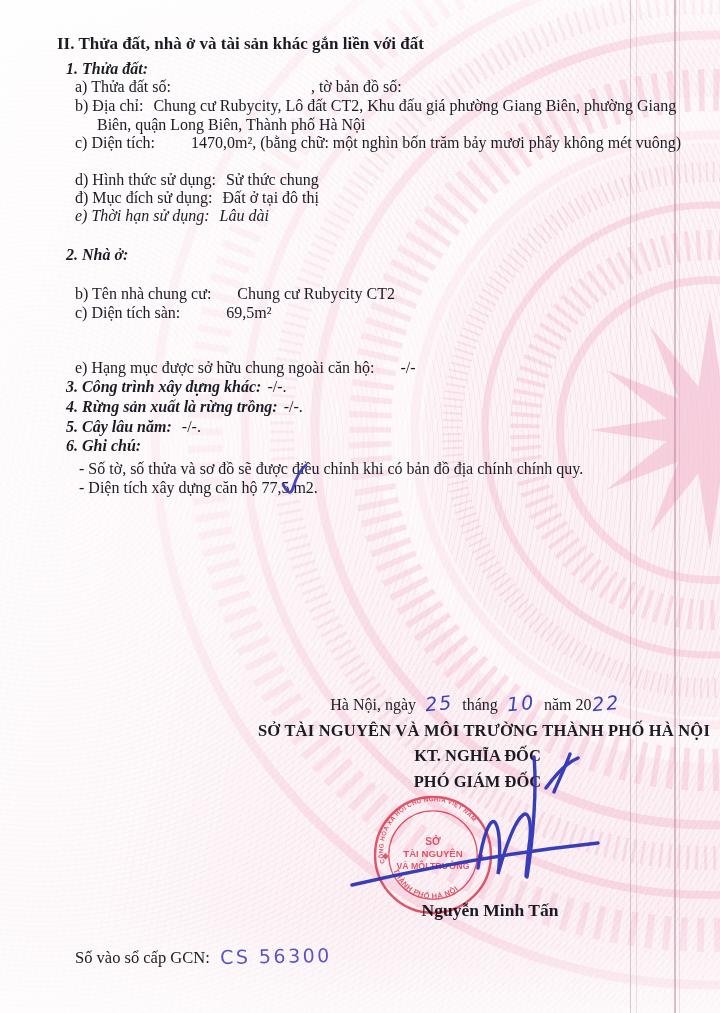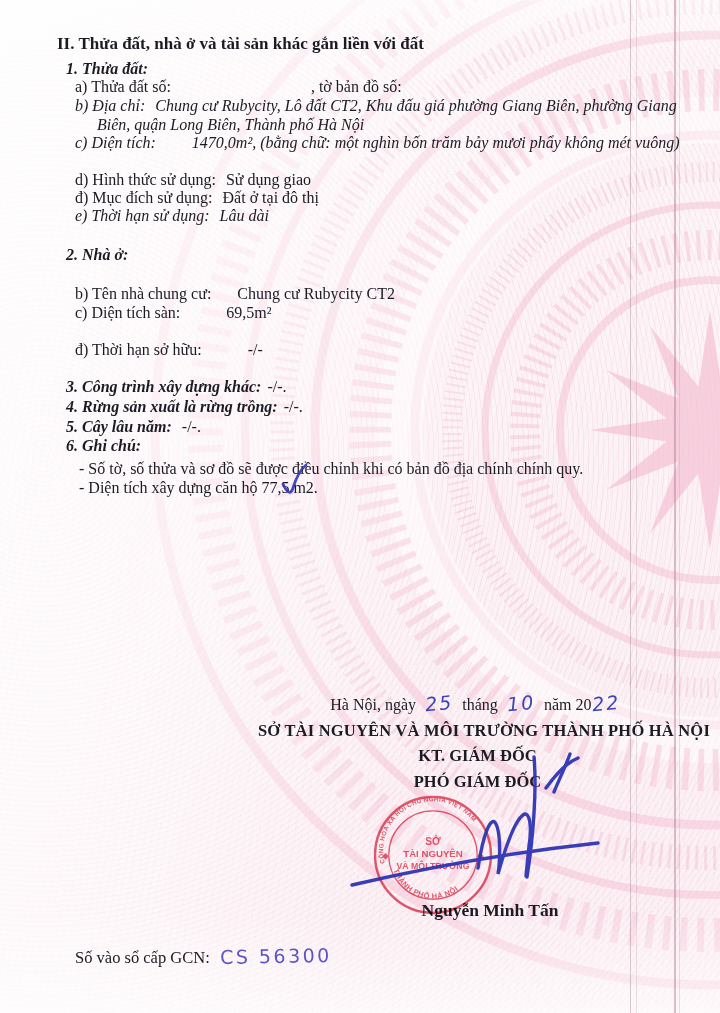--- a/index.html
+++ b/index.html
@@ -25,21 +25,21 @@
       linear-gradient(0deg, rgba(255,255,255,.65) 0%, rgba(255,255,255,0) 10%);
   }
   .fold{position:absolute;top:0;bottom:0;z-index:3;pointer-events:none;}
   .fold.f1{left:630px;width:1px;background:rgba(150,120,135,.38);}
   .fold.f2{left:636px;width:1px;background:rgba(160,130,145,.22);}
   .fold.f3{left:674px;width:2px;background:rgba(178,118,142,.45);}
   .fold.f4{left:679px;width:1px;background:rgba(200,158,176,.32);}
 
   .abs{position:absolute;z-index:5;}
   .line{font-size:16px;line-height:19px;white-space:nowrap;}
-  .wrapline{font-size:16px;line-height:19px;white-space:normal;font-style:italic;}
+  .wrapline{font-size:16px;line-height:19px;white-space:normal;}
   .hang{padding-left:22px;text-indent:-22px;}
   .b{font-weight:bold;}
   .bi{font-weight:bold;font-style:italic;}
   .gap{display:inline-block;}
   .g6{width:6px;}.g10{width:10px;}.g18{width:18px;}.g26{width:26px;}
   .g36{width:36px;}.g46{width:46px;}.g140{width:140px;}
 
   .sign-block{left:245px;width:465px;text-align:center;}
   .date-line{font-size:16px;white-space:nowrap;}
   .hw{
@@ -95,38 +95,38 @@
   <div class="abs line" style="left:75px;top:77px;">
     <span>a) Thửa đất số:</span><span class="gap g140"></span><span>, tờ bản đồ số:</span>
   </div>
   <div class="abs wrapline hang" style="left:75px;top:96px;width:614px;">
     <span>b) Địa chỉ:</span><span class="gap g10"></span><span>Chung cư Rubycity, Lô đất CT2, Khu đấu giá phường Giang Biên, phường Giang Biên, quận Long Biên, Thành phố Hà Nội</span>
   </div>
   <div class="abs wrapline hang" style="left:75px;top:133px;width:614px;">
     <span>c) Diện tích:</span><span class="gap g36"></span><span>1470,0m², (bằng chữ: một nghìn bốn trăm bảy mươi phẩy không mét vuông)</span>
   </div>
   <div class="abs line" style="left:75px;top:170px;">
-    <span>d) Hình thức sử dụng:</span><span class="gap g10"></span><span>Sử dụng giao</span>
+    <span>d) Hình thức sử dụng:</span><span class="gap g10"></span><span>Sử thức chung</span>
   </div>
   <div class="abs line" style="left:75px;top:188px;text-align:right;">
     <span>đ) Mục đích sử dụng:</span><span class="gap g10"></span><span>Đất ở tại đô thị</span>
   </div>
   <div class="abs line" style="left:75px;top:206px;font-style:italic;">
     <span>e) Thời hạn sử dụng:</span><span class="gap g10"></span><span>Lâu dài</span>
   </div>
 
   <div class="abs line bi" style="left:66px;top:245px;">2. Nhà ở:</div>
   <div class="abs line" style="left:75px;top:284px;">
     <span>b) Tên nhà chung cư:</span><span class="gap g26"></span><span>Chung cư Rubycity CT2</span>
   </div>
   <div class="abs line" style="left:75px;top:303px;">
     <span>c) Diện tích sàn:</span><span class="gap g46"></span><span>69,5m²</span>
   </div>
-  <div class="abs line" style="left:75px;top:340px;">
-    <span>đ) Thời hạn sở hữu:</span><span class="gap g46"></span><span>-/-</span>
+  <div class="abs line" style="left:75px;top:358px;">
+    <span>e) Hạng mục được sở hữu chung ngoài căn hộ:</span><span class="gap g26"></span><span>-/-</span>
   </div>
 
   <div class="abs line" style="left:66px;top:377px;">
     <span class="bi">3. Công trình xây dựng khác:</span><span class="gap g6"></span><span>-/-.</span>
   </div>
   <div class="abs line" style="left:66px;top:397px;">
     <span class="bi">4. Rừng sản xuất là rừng trồng:</span><span class="gap g6"></span><span>-/-.</span>
   </div>
   <div class="abs line" style="left:66px;top:417px;">
     <span class="bi">5. Cây lâu năm:</span><span class="gap g10"></span><span>-/-.</span>
@@ -141,21 +141,21 @@
 
   <div class="abs sign-block" style="top:692px;">
     <div class="date-line">
       <span>Hà Nội, ngày</span>
       <span class="hw">25</span>
       <span>tháng</span>
       <span class="hw">10</span>
       <span>năm 20</span><span class="hw" style="margin-left:0;">22</span>
     </div>
     <div class="authority">SỞ TÀI NGUYÊN VÀ MÔI TRƯỜNG THÀNH PHỐ HÀ NỘI</div>
-    <div class="kt">KT. GIÁM ĐỐC</div>
+    <div class="kt">KT. NGHĨA ĐỐC</div>
     <div class="pho">PHÓ GIÁM ĐỐC</div>
   </div>
 
   <svg class="stamp-svg" viewBox="0 0 120 120">
     <g fill="none" stroke="#e04f63">
       <circle cx="60" cy="60" r="57" stroke-width="2.4"></circle>
       <circle cx="60" cy="60" r="43.5" stroke-width="1.2"></circle>
     </g>
     <defs>
       <path id="arcTop" d="M 13 70 A 49 49 0 1 1 107 70"></path>

